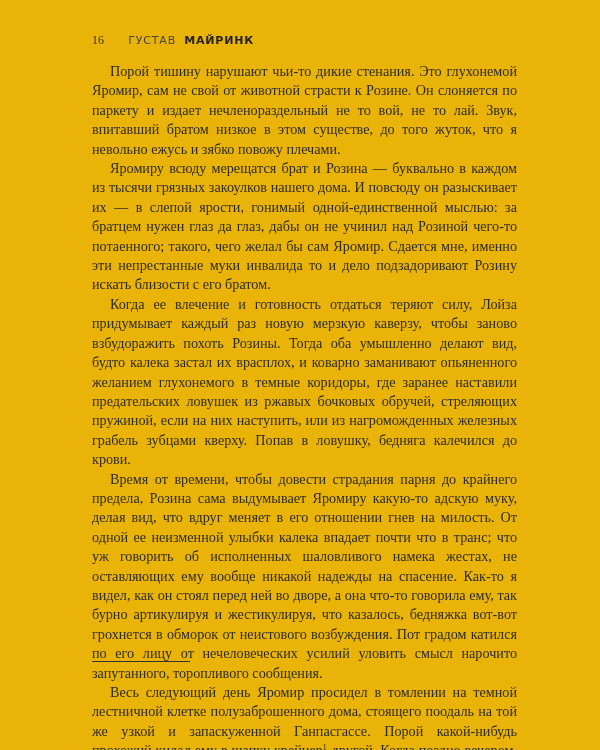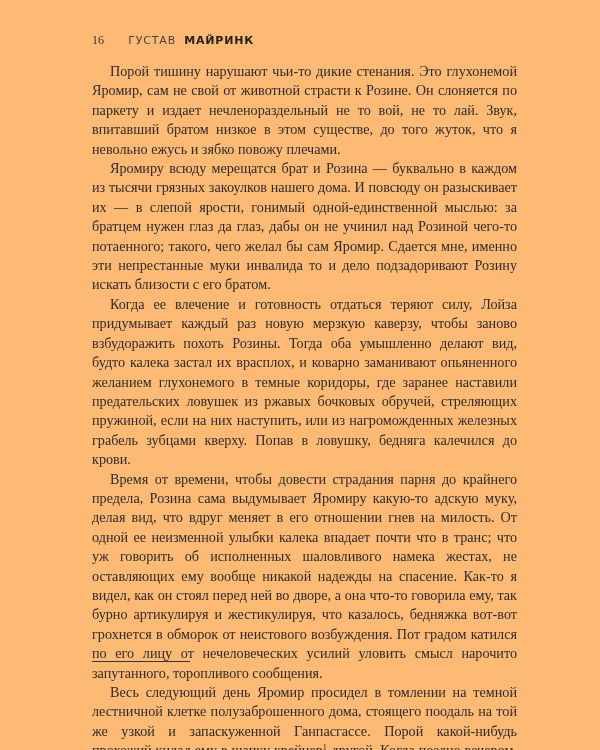--- a/index.html
+++ b/index.html
@@ -1,17 +1,17 @@
 <!DOCTYPE html>
 <html><head>
   <meta charset="utf-8">
   <style>
     html, body { margin: 0; padding: 0; background: #ffffff; }
     body { width: 600px; height: 750px; position: relative; overflow: hidden; }
-    .page { position: absolute; left: 0; top: 0; width: 600px; height: 750px; background: #fdba74; }
+    .page { position: absolute; left: 0; top: 0; width: 600px; height: 750px; background: #eab308; }
     .running-head {
       position: absolute; left: 92px; top: 33px;
       font-family: "DejaVu Sans", sans-serif; font-size: 11px; color: #333;
       letter-spacing: 0.8px; white-space: nowrap;
     }
     .running-head .pg { font-family: "Liberation Serif", serif; font-size: 12px; letter-spacing: 0; margin-right: 20px; }
     .running-head .author-first { font-weight: normal; color: #444; }
     .running-head .author-last { font-weight: bold; color: #222; margin-left: 4px; }
     .body-text {
       position: absolute; left: 92px; top: 62px; width: 425px;

